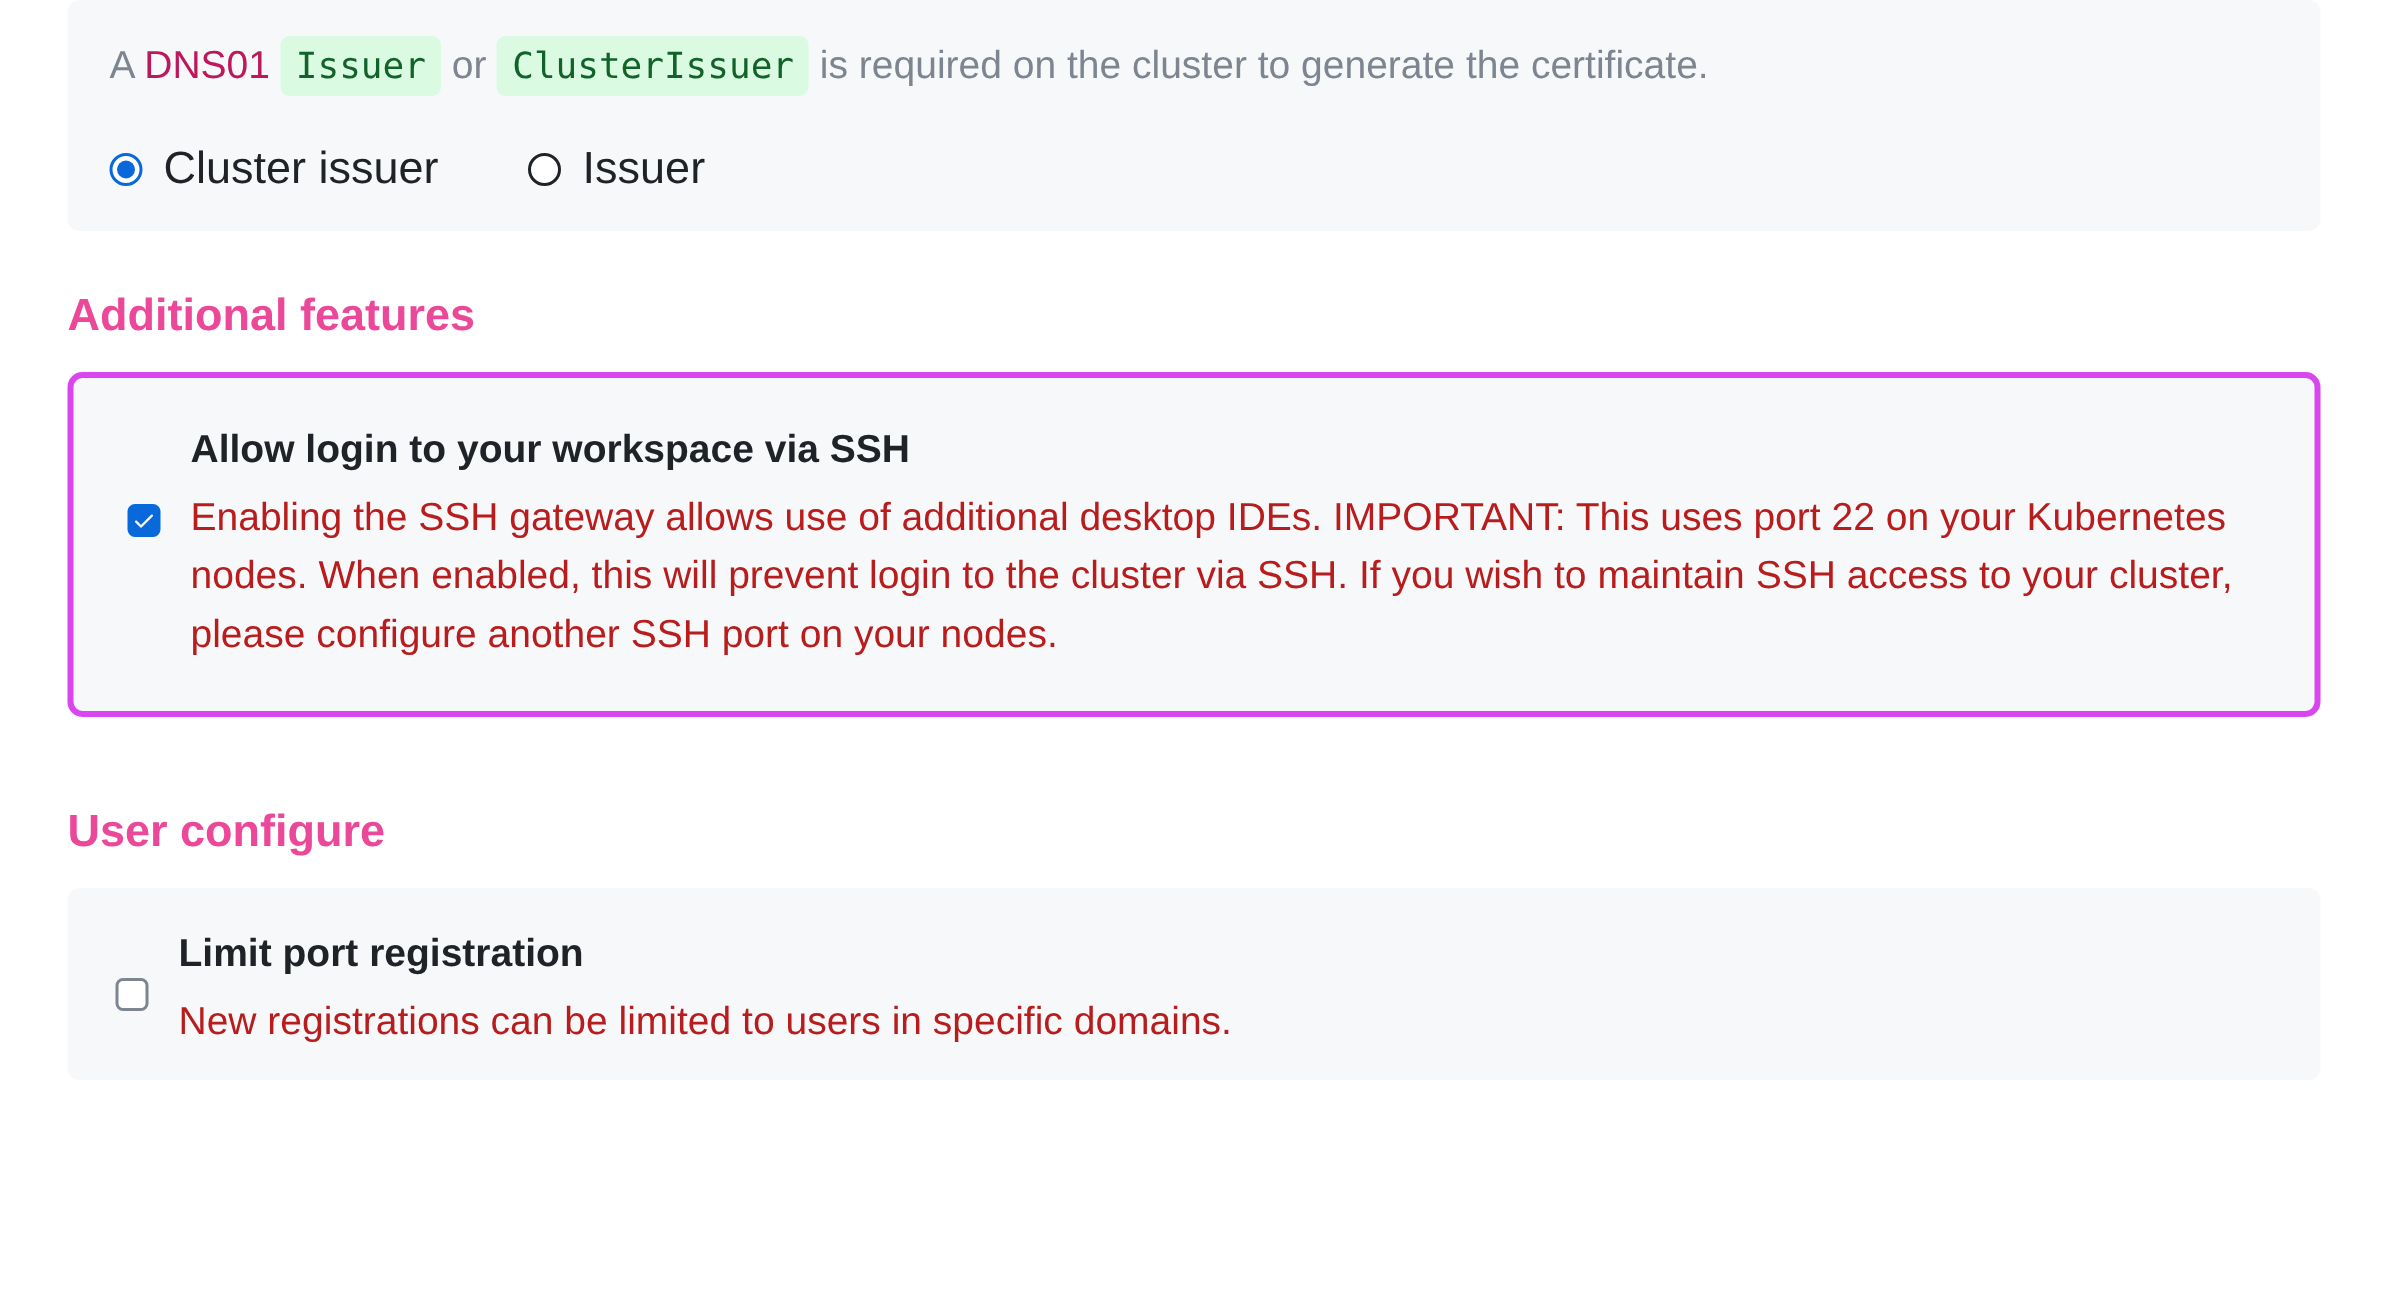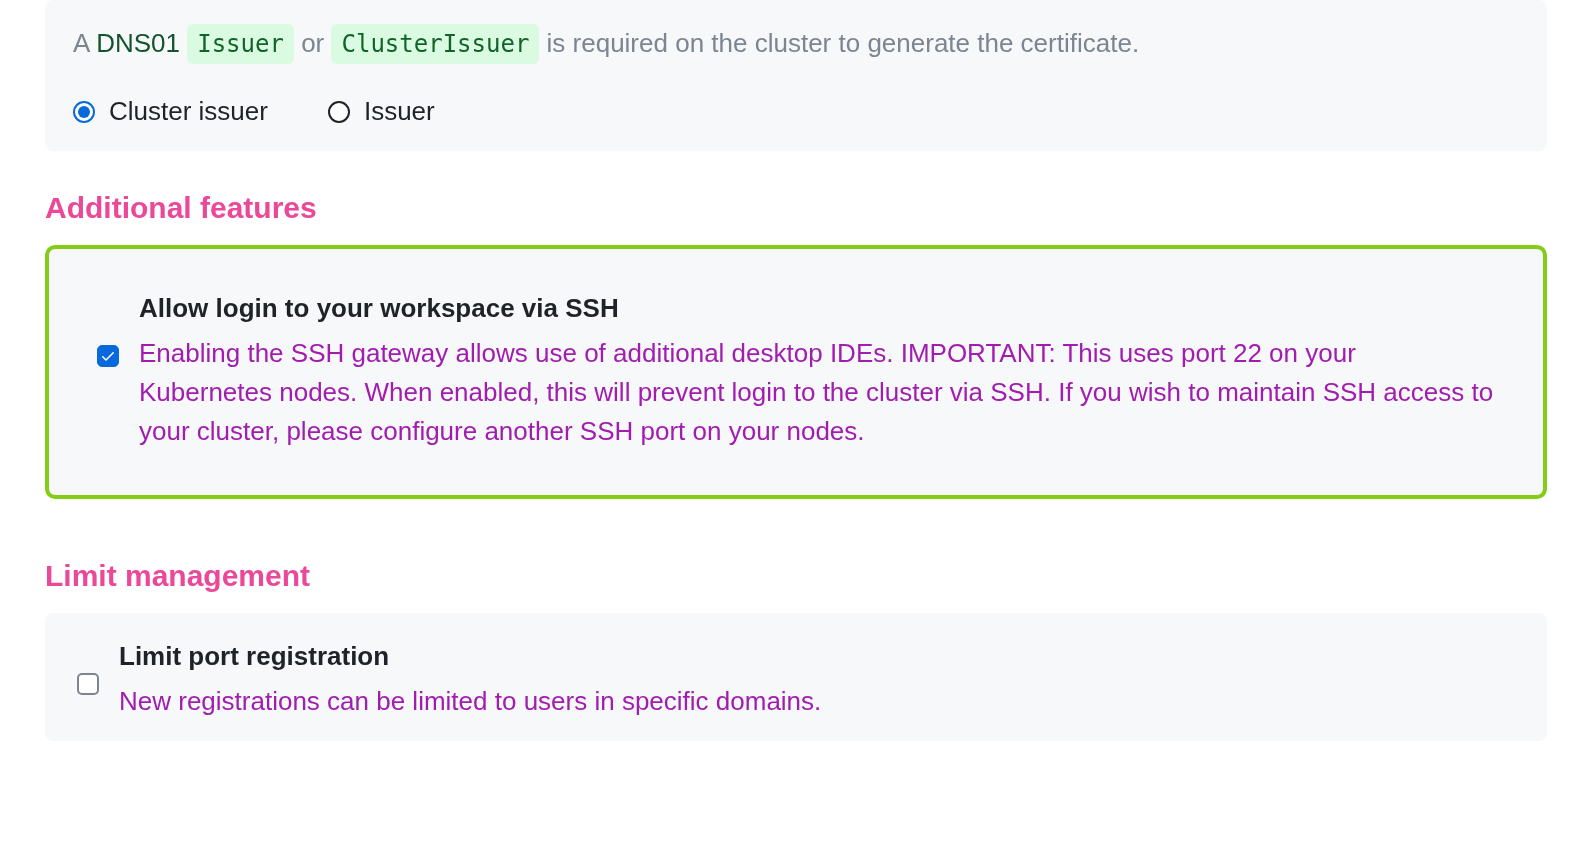--- a/index.html
+++ b/index.html
@@ -23,41 +23,41 @@
       padding: 24px 28px;
       margin-bottom: 40px;
     }
     .dns-description {
       font-size: 26px;
       color: #7d8590;
       line-height: 1.5;
       margin-bottom: 32px;
     }
     .dns-description .link {
-      color: #14532d;
+      color: #be185d;
     }
     .code-chip {
       display: inline-block;
       background: #dafbe1;
       color: #116329;
       font-family: ui-monospace, SFMono-Regular, "SF Mono", Menlo, Consolas, monospace;
       padding: 2px 10px;
       border-radius: 6px;
       font-size: 24px;
     }
     .radio-row {
       display: flex;
       gap: 60px;
       align-items: center;
     }
     .radio-option {
       display: flex;
       align-items: center;
       gap: 14px;
-      font-size: 26px;
+      font-size: 30px;
       font-weight: 500;
       color: #1f2328;
       cursor: pointer;
     }
     .radio-circle {
       width: 22px;
       height: 22px;
       border-radius: 50%;
       border: 2px solid #0969da;
       display: flex;
@@ -74,23 +74,23 @@
       border-radius: 50%;
       background: #0969da;
     }
     .section-heading {
       font-size: 30px;
       font-weight: 700;
       color: #ec4899;
       margin-bottom: 20px;
     }
     .highlighted-card {
-      border: 4px solid #84cc16;
+      border: 4px solid #d946ef;
       border-radius: 10px;
-      padding: 16px;
+      padding: 4px;
       background: #f6f8fa;
       margin-bottom: 60px;
     }
     .highlighted-inner {
       padding: 28px 32px;
     }
     .checkbox-row {
       display: flex;
       align-items: flex-start;
       gap: 20px;
@@ -123,21 +123,21 @@
       flex: 1;
     }
     .feature-title {
       font-size: 26px;
       font-weight: 600;
       color: #1f2328;
       margin-bottom: 10px;
     }
     .feature-desc {
       font-size: 26px;
-      color: #a21caf;
+      color: #b91c1c;
       line-height: 1.5;
     }
     .user-card {
       background: #f6f8fa;
       border-radius: 8px;
       padding: 28px 32px 20px 32px;
     }
     .user-card .checkbox-box {
       margin-top: 32px;
     }
@@ -177,21 +177,21 @@
             </svg>
         </div>
         <div class="feature-content">
           <div class="feature-title">Allow login to your workspace via SSH</div>
           <div class="feature-desc">Enabling the SSH gateway allows use of additional desktop IDEs. IMPORTANT: This uses port 22 on your Kubernetes nodes. When enabled, this will prevent login to the cluster via SSH. If you wish to maintain SSH access to your cluster, please configure another SSH port on your nodes.</div>
         </div>
       </div>
     </div>
   </div>
 
-  <h2 class="section-heading">Limit management</h2>
+  <h2 class="section-heading">User configure</h2>
 
   <div class="user-card">
     <div class="checkbox-row">
       <div class="checkbox-box unchecked"></div>
       <div class="feature-content">
         <div class="feature-title">Limit port registration</div>
         <div class="feature-desc">New registrations can be limited to users in specific domains.</div>
       </div>
     </div>
   </div>

